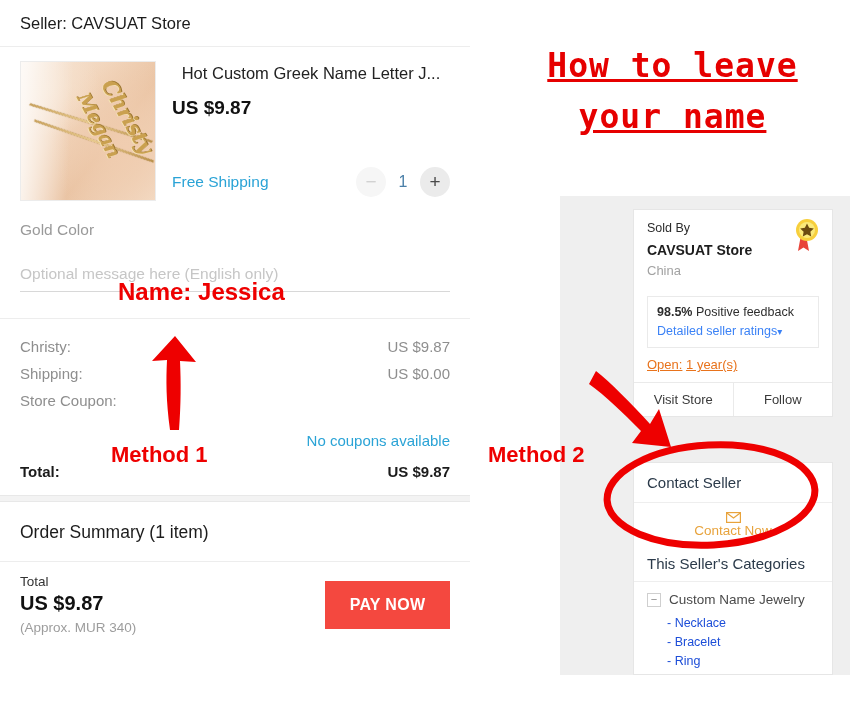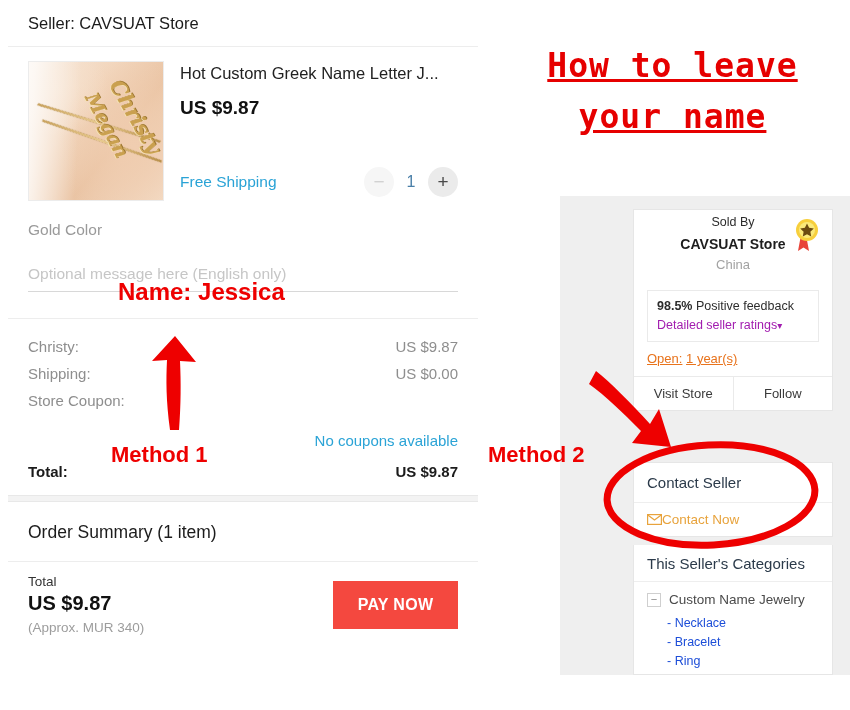--- a/index.html
+++ b/index.html
@@ -5,21 +5,21 @@
   * { box-sizing: border-box; margin: 0; padding: 0; }
   html, body {
     width: 850px; height: 710px;
     background: #ffffff;
     font-family: "Liberation Sans", sans-serif;
     overflow: hidden;
   }
   #root { position: relative; width: 850px; height: 710px; background:#fff; }
 
   
-  .checkout { position:absolute; left:8px; top:0; width:470px; height:556px; background:#fff; }
+  .checkout { position:absolute; left:0; top:0; width:470px; height:556px; background:#fff; }
 
   .seller-head { padding: 14px 20px 13px 20px; font-size:16.5px; color:#1b1b1b; }
   .hr { height:1px; background:#ededed; width:100%; }
   .hr-thick { height:7px; background:#f3f3f3; width:100%; border-top:1px solid #e8e8e8; border-bottom:1px solid #e8e8e8; }
 
   .product { display:flex; padding:14px 20px 8px 20px; }
   .thumb { width:136px; height:140px; flex:0 0 136px; border:1px solid #ececec; position:relative; overflow:hidden; background:#f2dcc6; }
   .skin {
     position:absolute; inset:0;
     background:
@@ -34,21 +34,21 @@
   }
   .chain { position:absolute; height:2px; background:linear-gradient(90deg,#c9a35f,#e6c88c,#b9904b); box-shadow:0 0 1px #a8803f; }
   .chain.c1 { left:6px; top:60px; width:128px; transform:rotate(17deg); }
   .chain.c2 { left:10px; top:78px; width:126px; transform:rotate(19deg); }
   .nameplate { position:absolute; color:#caa04f; font-family:"DejaVu Serif", serif; font-style:italic; font-weight:700;
                text-shadow:0 1px 0 #f4e2b4, 0 -1px 0 #9c7732; letter-spacing:-0.5px; }
   .np1 { left:43px; top:52px; font-size:19px; transform:rotate(62deg); }
   .np2 { left:66px; top:42px; font-size:21px; transform:rotate(60deg); }
 
   .pinfo { flex:1; padding-left:16px; position:relative; }
-  .ptitle { font-size:16.5px; color:#222; line-height:1.25; padding-top:2px; white-space:nowrap; overflow:hidden; }
+  .ptitle { font-size:16.5px; color:#222; line-height:1.25; padding-top:2px; white-space:nowrap; overflow:hidden;text-align:center; }
   .pprice { font-size:19px; font-weight:bold; color:#111; margin-top:13px; }
   .prow { position:absolute; left:16px; right:0; bottom:4px; display:flex; align-items:center; }
   .freeship { color:#2aa3d6; font-size:15.5px; }
   .qty { margin-left:auto; display:flex; align-items:center; gap:6px; }
   .qbtn { width:30px; height:30px; border-radius:50%; display:flex; align-items:center; justify-content:center; font-size:19px; }
   .qminus { background:#f6f6f6; color:#d2d2d2; }
   .qplus { background:#ebebeb; color:#4a4a4a; }
   .qval { font-size:16px; color:#4a7fa8; min-width:22px; text-align:center; }
 
   .variant { padding:12px 20px 4px 20px; font-size:15.5px; color:#9a9a9a; }
@@ -66,40 +66,40 @@
   .paybar { display:flex; align-items:center; padding:12px 20px 0 20px; }
   .paytot .lbl { font-size:13.5px; color:#333; }
   .paytot .amt { font-size:20px; font-weight:bold; color:#111; margin-top:3px; }
   .paytot .apx { font-size:13.5px; color:#9d9d9d; margin-top:5px; }
   .paybtn { margin-left:auto; width:125px; height:48px; background:#f4483f; color:#fff; border:none;
             font-size:16px; font-weight:bold; font-family:"Liberation Sans",sans-serif; letter-spacing:.3px; cursor:pointer; }
 
   
   .rightpanel { position:absolute; left:560px; top:196px; width:290px; height:479px; background:#efefef; }
   .sellercard { position:absolute; left:633px; top:209px; width:200px; background:#fff; border:1px solid #e6e6e6; }
-  .sc-pad { padding:5px 13px 9px 13px; position:relative;text-align:center; }
+  .sc-pad { padding:11px 13px 9px 13px; position:relative; }
   .sc-soldby { font-size:12.5px; color:#2b2b2b; }
   .sc-store { font-size:14px; color:#1d1d1d; font-weight:bold; margin-top:7px; }
   .sc-country { font-size:13px; color:#a2a2a2; margin-top:5px; }
   .medal { position:absolute; right:11px; top:8px; width:28px; height:34px; }
 
   .fbbox { margin:9px 13px 0 13px; border:1px solid #eaeaea; padding:8px 9px 9px 9px; }
   .fb1 { font-size:12.5px; color:#2d2d2d; }
   .fb1 b { font-weight:bold; }
-  .fb2 { font-size:12.5px; color:#a21caf; margin-top:5px; }
+  .fb2 { font-size:12.5px; color:#3b82f6; margin-top:5px; }
   .caret { font-size:10px; }
   .openrow { padding:9px 13px 10px 13px; font-size:13px; color:#4a4a4a; }
   .openrow span { color:#e8731c;text-decoration:underline; }
   .btnrow { display:flex; border-top:1px solid #eaeaea; }
   .btnrow div { flex:1; text-align:center; padding:9px 0; font-size:13px; color:#3a3a3a; }
   .btnrow div:first-child { border-right:1px solid #eaeaea; }
 
   .contactcard { position:absolute; left:633px; top:462px; width:200px; background:#fff; border:1px solid #e6e6e6; }
   .cc-title { padding:11px 13px; font-size:15px; color:#2b3a4a; border-bottom:1px solid #eee; }
-  .cc-now { padding:9px 13px; font-size:13.5px; color:#e8a33c; display:flex; align-items:center; gap:0; }
+  .cc-now { padding:9px 13px; font-size:13.5px; color:#e8a33c; display:flex; align-items:center; gap:0;flex-direction:column; }
 
   .catcard { position:absolute; left:633px; top:545px; width:200px; background:#fff; border:1px solid #e6e6e6; border-top:none; height:130px; overflow:hidden; }
   .cat-title { padding:10px 13px 9px 13px; font-size:15px; color:#2b3a4a; border-bottom:1px solid #eee; }
   .cat-root { display:flex; align-items:center; gap:8px; padding:10px 13px 4px 13px; font-size:13.5px; color:#4a4a4a; }
   .minusbox { width:14px; height:14px; border:1px solid #cfcfcf; display:flex; align-items:center; justify-content:center; font-size:11px; color:#8a8a8a; line-height:1; }
   .cat-sub { padding:5px 13px 0 33px; font-size:12.5px; color:#1d4ed8; }
 
   
   .anno { position:absolute; color:#ee0000; font-weight:bold; }
   .howto { left:500px; top:40px; width:345px; font-family:"DejaVu Sans Mono", monospace; font-size:33px;

